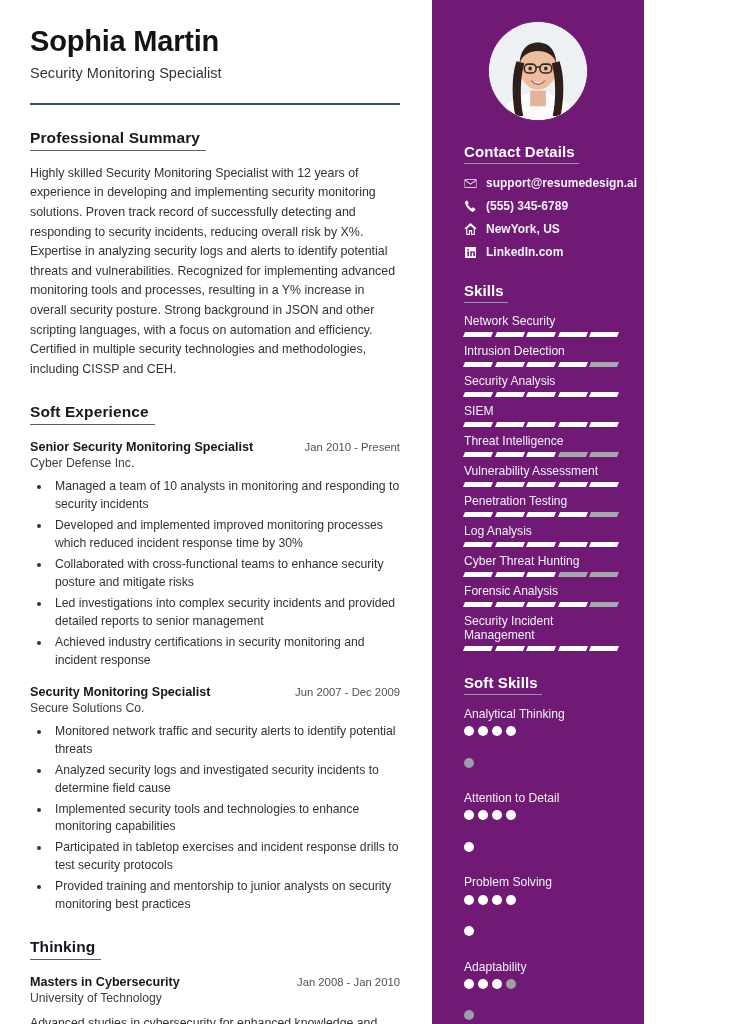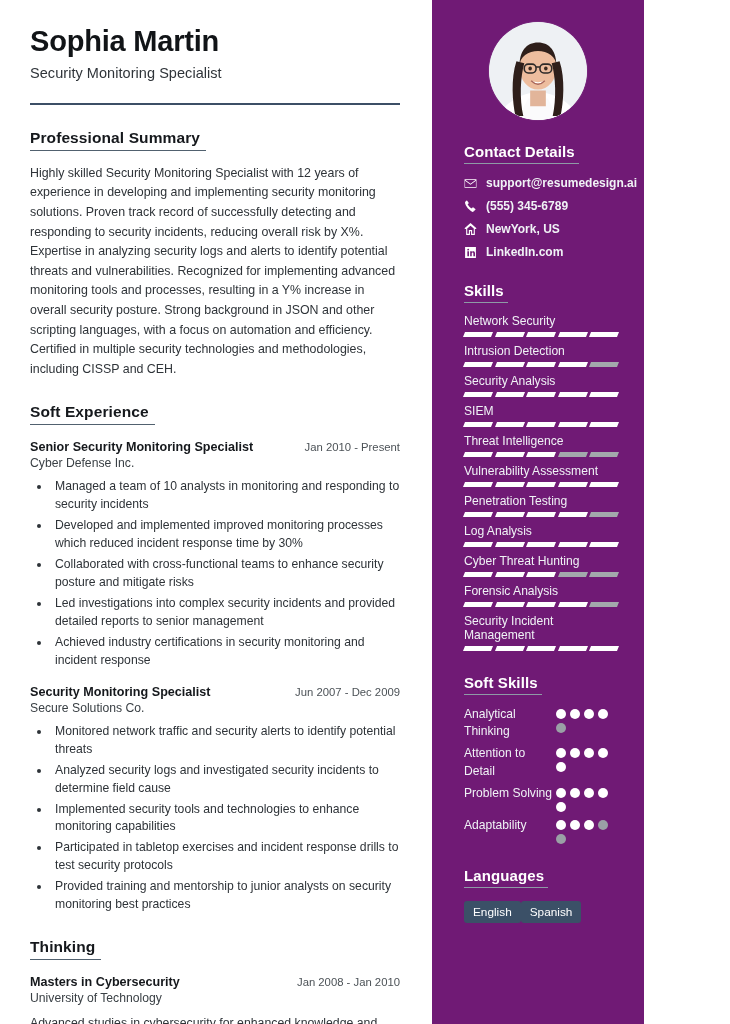--- a/index.html
+++ b/index.html
@@ -70,21 +70,21 @@
   .skill-row { margin-bottom: 7px; }
   .skill-name { font-size: 12.1px; color: #f0f3f6; margin-bottom: 4px; }
   .skill-bar { display: flex; gap: 4px; }
   .seg {
     flex: 1 1 0; height: 5px; background: #ffffff;
     transform: skewX(-22deg);
   }
   .seg.off { background: #a3a8ac; }
 
   .soft-list { margin-top: 11px; }
-  .soft-row { display: flex; align-items: flex-start; justify-content: space-between; margin-bottom: 5px; }
+  .soft-row { display: flex; align-items: flex-start; margin-bottom: 5px; flex-direction: column; }
   .soft-name { font-size: 12.1px; color: #f0f3f6; line-height: 1.42; max-width: 108px; }
   .dots { width: 62px; display: flex; flex-wrap: wrap; gap: 4px; flex: 0 0 62px; padding-top: 3px; }
   .dot { width: 10px; height: 10px; border-radius: 50%; background: #ffffff; }
   .dot.off { background: #9aa0a6; }
 
   .lang-list { margin-top: 13px; display: flex; flex-wrap: wrap; }
   .lang-chip {
     background: #3b5067; color: #ffffff; font-size: 11.8px;
     padding: 4px 9px; border-radius: 3px;
   }

